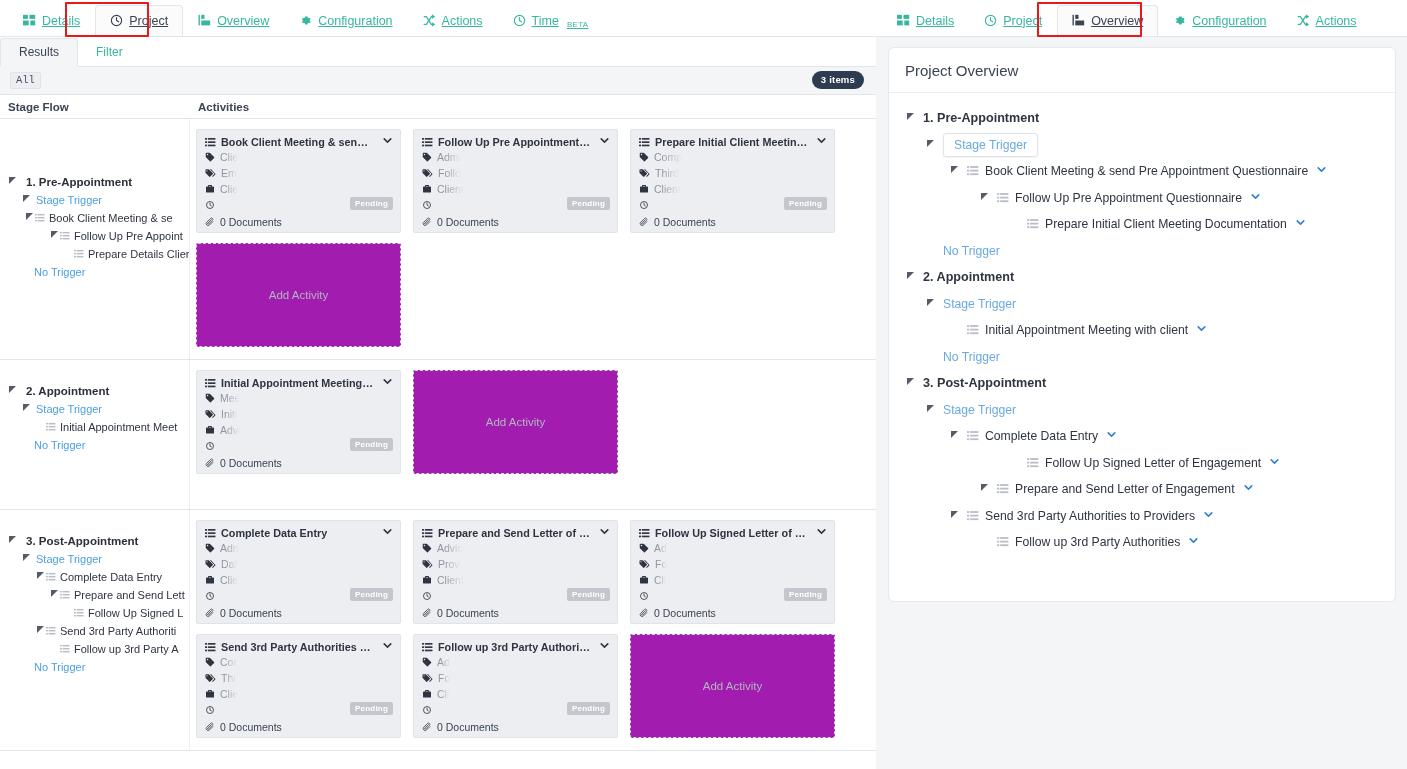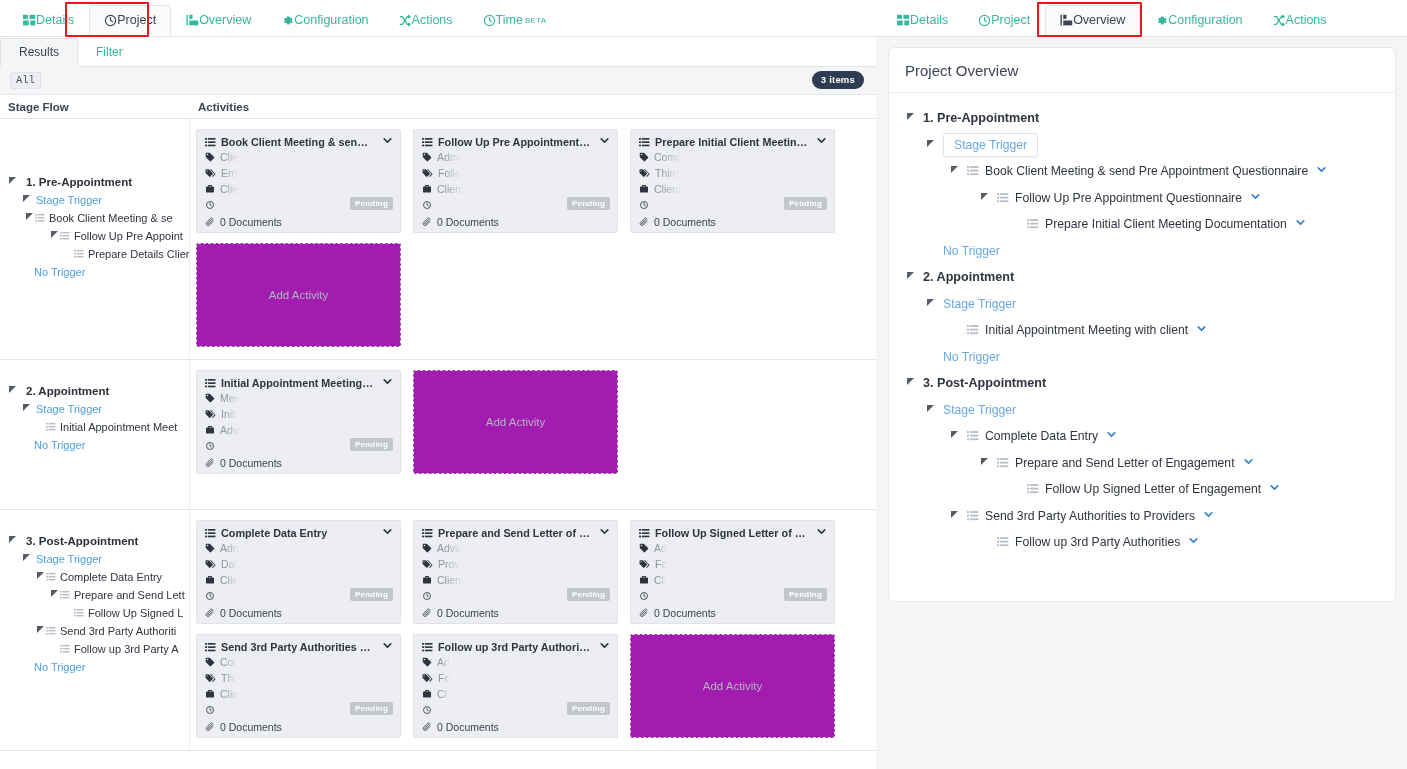--- a/index.html
+++ b/index.html
@@ -20,30 +20,31 @@
     overflow: hidden;
   }
   .tabbar {
     display: flex; align-items: flex-end;
     height: 37px;
     border-bottom: 1px solid #e2e5ea;
     background: #ffffff;
     padding-left: 8px;
   }
   .tab {
-    display: flex; align-items: flex-start; 
+    display: flex; align-items: flex-end; gap: 6px;
     padding: 8px 14px 9px 14px;
     font-size: 12.5px;
     color: #37b7a0;
     white-space: nowrap;
     position: relative;
     border: 1px solid transparent;
     border-bottom: none;
     border-radius: 4px 4px 0 0;
     cursor: pointer;
+    text-decoration: underline;
   }
   .tab.active {
     color: #3b4453;
     background: #fbfbfc;
     border-color: #e2e5ea;
   }
   .tab .tlabel { line-height: 1; }
   .tab .beta {
     font-size: 8px; letter-spacing: .3px;
     color: #37b7a0; margin-left: 2px; position: relative; top: 2px;
@@ -1347,58 +1348,58 @@
                 <rect x="4.2" y="6.3" width="11" height="2.4"></rect>
                 <rect x="0" y="11.1" width="3" height="2.4"></rect>
                 <rect x="4.2" y="11.1" width="11" height="2.4"></rect>
               </svg>
             </span>
             <span>Complete Data Entry</span>
             <span class="rchev"><svg width="11" height="11" viewBox="0 0 16 16" fill="none" stroke="#2f7fd0" stroke-width="2.2" stroke-linecap="round" stroke-linejoin="round">
                 <path d="M3.2 5.6L8 10.4l4.8-4.8"></path>
               </svg></span>
           </div>
+          <div class="rnode ind4">
+            <span class="caret empty"><svg width="7" height="7" viewBox="0 0 8 8" fill="#555c68">
+                <path d="M8 0v8H0z" transform="rotate(180 4 4)"></path>
+              </svg></span>
+            <span class="licon" style="margin-left:6px">
+              <svg width="12" height="12" viewBox="0 0 16 16" fill="#b8bdc6">
+                <rect x="0" y="1.5" width="3" height="2.4"></rect>
+                <rect x="4.2" y="1.5" width="11" height="2.4"></rect>
+                <rect x="0" y="6.3" width="3" height="2.4"></rect>
+                <rect x="4.2" y="6.3" width="11" height="2.4"></rect>
+                <rect x="0" y="11.1" width="3" height="2.4"></rect>
+                <rect x="4.2" y="11.1" width="11" height="2.4"></rect>
+              </svg>
+            </span>
+            <span>Follow Up Signed Letter of Engagement</span>
+            <span class="rchev"><svg width="11" height="11" viewBox="0 0 16 16" fill="none" stroke="#2f7fd0" stroke-width="2.2" stroke-linecap="round" stroke-linejoin="round">
+                <path d="M3.2 5.6L8 10.4l4.8-4.8"></path>
+              </svg></span>
+          </div>
           <div class="rnode ind3">
             <span class="caret "><svg width="7" height="7" viewBox="0 0 8 8" fill="#555c68">
                 <path d="M8 0v8H0z" transform="rotate(180 4 4)"></path>
               </svg></span>
             <span class="licon" style="margin-left:6px">
               <svg width="12" height="12" viewBox="0 0 16 16" fill="#b8bdc6">
                 <rect x="0" y="1.5" width="3" height="2.4"></rect>
                 <rect x="4.2" y="1.5" width="11" height="2.4"></rect>
                 <rect x="0" y="6.3" width="3" height="2.4"></rect>
                 <rect x="4.2" y="6.3" width="11" height="2.4"></rect>
                 <rect x="0" y="11.1" width="3" height="2.4"></rect>
                 <rect x="4.2" y="11.1" width="11" height="2.4"></rect>
               </svg>
             </span>
             <span>Prepare and Send Letter of Engagement</span>
             <span class="rchev"><svg width="11" height="11" viewBox="0 0 16 16" fill="none" stroke="#2f7fd0" stroke-width="2.2" stroke-linecap="round" stroke-linejoin="round">
                 <path d="M3.2 5.6L8 10.4l4.8-4.8"></path>
               </svg></span>
           </div>
-          <div class="rnode ind4">
-            <span class="caret empty"><svg width="7" height="7" viewBox="0 0 8 8" fill="#555c68">
-                <path d="M8 0v8H0z" transform="rotate(180 4 4)"></path>
-              </svg></span>
-            <span class="licon" style="margin-left:6px">
-              <svg width="12" height="12" viewBox="0 0 16 16" fill="#b8bdc6">
-                <rect x="0" y="1.5" width="3" height="2.4"></rect>
-                <rect x="4.2" y="1.5" width="11" height="2.4"></rect>
-                <rect x="0" y="6.3" width="3" height="2.4"></rect>
-                <rect x="4.2" y="6.3" width="11" height="2.4"></rect>
-                <rect x="0" y="11.1" width="3" height="2.4"></rect>
-                <rect x="4.2" y="11.1" width="11" height="2.4"></rect>
-              </svg>
-            </span>
-            <span>Follow Up Signed Letter of Engagement</span>
-            <span class="rchev"><svg width="11" height="11" viewBox="0 0 16 16" fill="none" stroke="#2f7fd0" stroke-width="2.2" stroke-linecap="round" stroke-linejoin="round">
-                <path d="M3.2 5.6L8 10.4l4.8-4.8"></path>
-              </svg></span>
-          </div>
           <div class="rnode ind2">
             <span class="caret "><svg width="7" height="7" viewBox="0 0 8 8" fill="#555c68">
                 <path d="M8 0v8H0z" transform="rotate(180 4 4)"></path>
               </svg></span>
             <span class="licon" style="margin-left:6px">
               <svg width="12" height="12" viewBox="0 0 16 16" fill="#b8bdc6">
                 <rect x="0" y="1.5" width="3" height="2.4"></rect>
                 <rect x="4.2" y="1.5" width="11" height="2.4"></rect>
                 <rect x="0" y="6.3" width="3" height="2.4"></rect>
                 <rect x="4.2" y="6.3" width="11" height="2.4"></rect>

